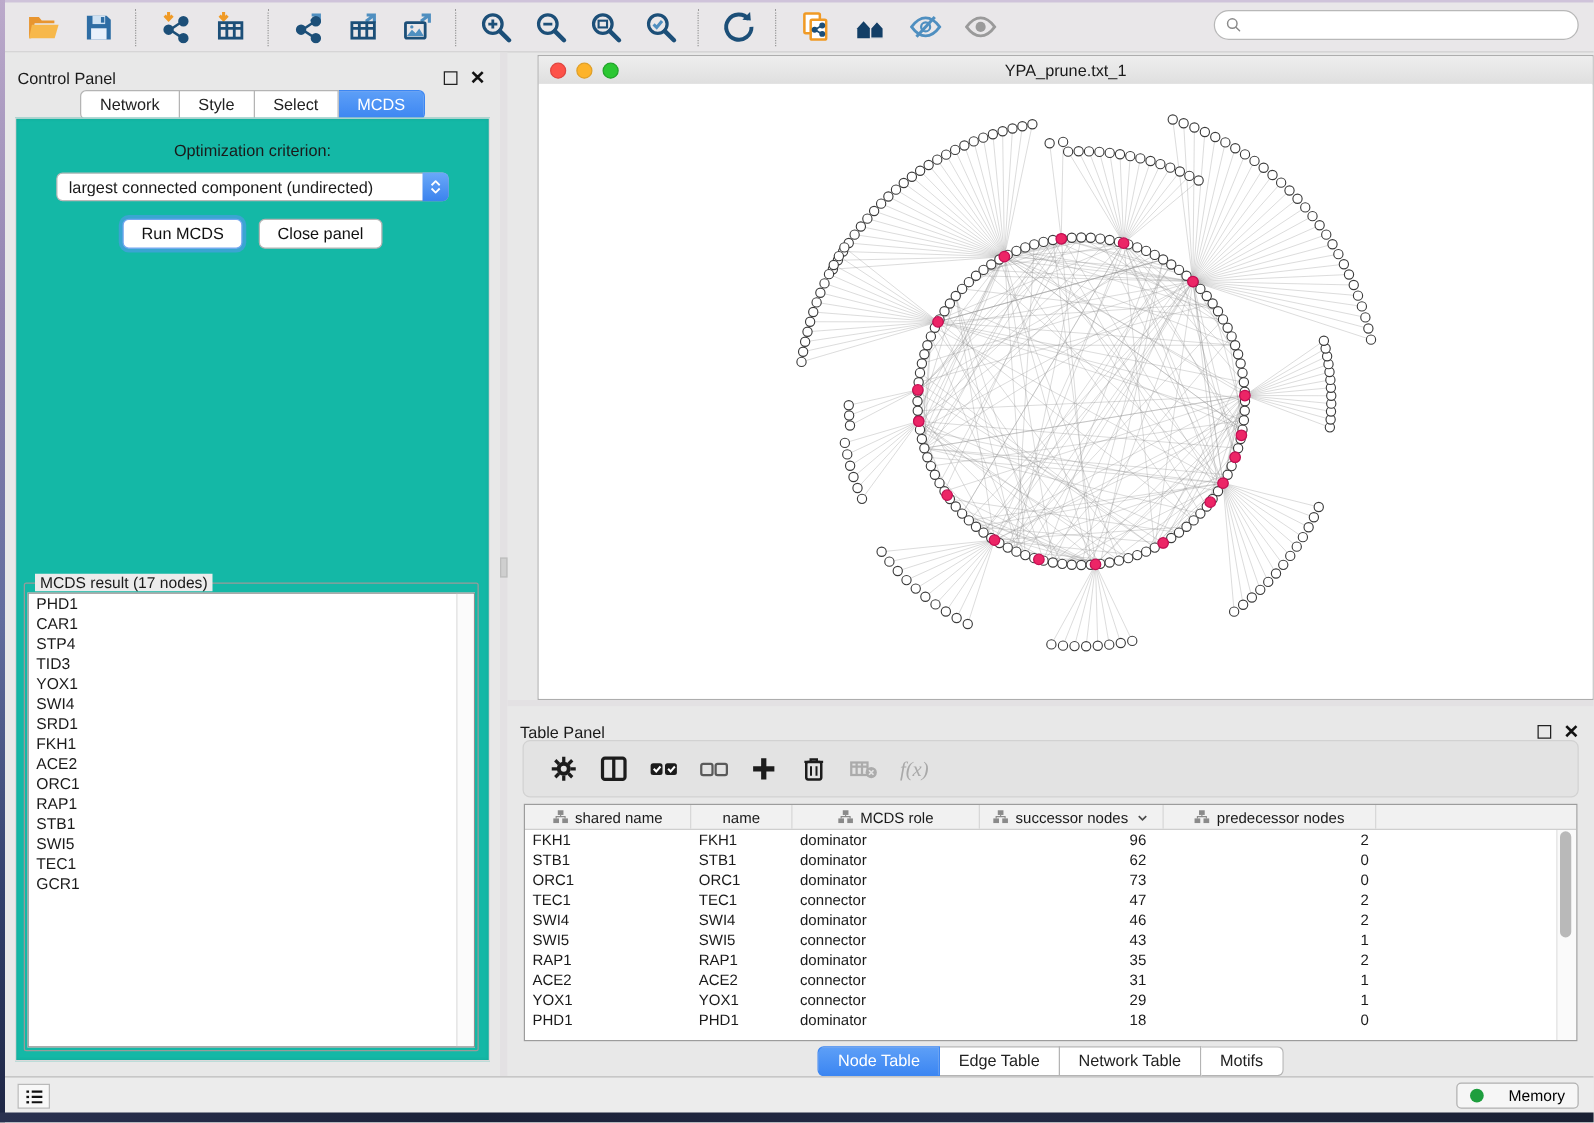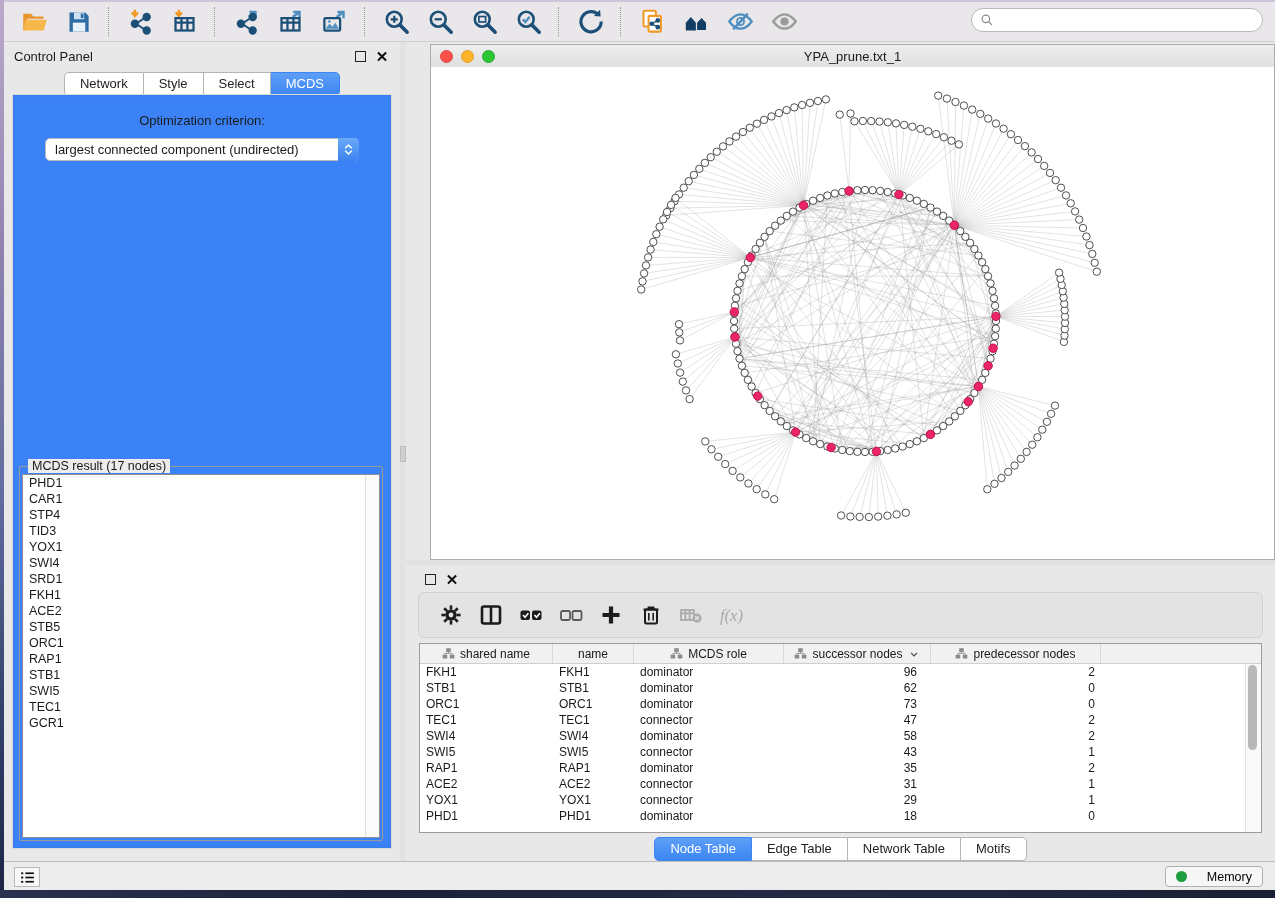--- a/index.html
+++ b/index.html
@@ -18,32 +18,32 @@
   .tb-btn{width:42px;height:34px;border:none;background:transparent;display:flex;align-items:center;
       justify-content:center;padding:0;margin:0 1px;}
   .tb-btn svg{width:27px;height:27px;}
   .tb-sep{width:1px;height:30px;margin:0 8px;border-left:1px dotted #9a9a9a;}
   .search-wrap{position:absolute;right:12px;top:8px;width:292px;height:24px;background:#fff;
       border:1px solid #b8b8b8;border-radius:13px;display:flex;align-items:center;padding:0 8px;box-sizing:border-box;}
   .search-wrap svg{width:14px;height:14px;margin-right:6px;flex:none;}
   .search-input{border:none;outline:none;flex:1;font-size:12px;background:transparent;font-family:inherit;}
   
   .control-panel{position:absolute;left:4px;top:42px;width:396px;bottom:37px;background:#e8e8e8;box-sizing:border-box;}
-  .panel-head{height:28px;display:flex;align-items:center;padding:0 10px;font-size:13px;}
+  .panel-head{height:28px;display:flex;align-items:flex-end;padding:0 10px;font-size:13px;}
   .panel-head .ttl{flex:1;}
   .mini-btn{width:16px;height:16px;border:none;background:transparent;display:flex;align-items:center;
       justify-content:center;padding:0;margin-left:6px;}
   .float-glyph{width:9px;height:9px;border:1.6px solid #222;display:block;}
   .close-glyph{font-size:15px;font-weight:bold;color:#111;line-height:1;}
   .cp-tabs{display:flex;justify-content:center;margin-top:2px;}
   .seg{font-size:13px;padding:3px 15px 4px;background:#fff;border:1px solid #b4b4b4;border-left:none;color:#222;cursor:default;}
   .seg:first-child{border-left:1px solid #b4b4b4;border-radius:5px 0 0 5px;}
   .seg:last-child{border-radius:0 5px 5px 0;}
   .seg.active{background:linear-gradient(180deg,#5d9ff7,#3c86f2);border-color:#3c86f2;color:#fff;}
-  .cp-card{position:absolute;left:8px;right:8px;top:52px;bottom:12px;background:#3b82f6;
+  .cp-card{position:absolute;left:8px;right:8px;top:52px;bottom:12px;background:#14b8a6;
       border:1px solid #dadada;box-shadow:inset 0 0 3px rgba(0,0,0,.10);}
   .opt-label{text-align:center;font-size:13px;margin-top:18px;}
   .popup{position:relative;margin:10px auto 0;width:314px;height:23px;background:#fff;border:1px solid #b9b9b9;
       border-radius:5px;display:flex;align-items:center;box-sizing:border-box;}
   .popup .val{flex:1;font-size:13px;padding-left:9px;white-space:nowrap;overflow:hidden;}
   .popup .step{width:21px;height:23px;margin:-1px -1px -1px 0;background:linear-gradient(180deg,#6aa9f8,#3b82ee);
       border-radius:0 5px 5px 0;display:flex;align-items:center;justify-content:center;}
   .btn-row{display:flex;justify-content:center;gap:13px;margin-top:14px;}
   .push-btn{font-size:13px;font-family:inherit;padding:3px 14px 4px;background:#fff;border:1px solid #b4b4b4;
       border-radius:5px;color:#111;}
@@ -269,34 +269,37 @@
   <div class="cp-card">
     <div class="opt-label">Optimization criterion:</div>
     <div class="popup">
       <span class="val">largest connected component (undirected)</span>
       <span class="step">
         <svg viewBox="0 0 20 22" width="13" height="15">
             <path d="M5 9l5-5 5 5M5 13l5 5 5-5" stroke="#fff" stroke-width="2.2" fill="none" stroke-linejoin="round"></path>
           </svg>
       </span>
     </div>
+    <div class="btn-row">
+      <button class="push-btn focused">Run MCDS</button>
+      <button class="push-btn">Close panel</button>
+    </div>
     <div class="mcds-group">
       <span class="mcds-legend">MCDS result (17 nodes)</span>
       <div class="mcds-list" id="mcds-list">
         <div class="mcds-scroll"></div>
       <div class="mcds-item">PHD1</div>
           <div class="mcds-item">CAR1</div>
           <div class="mcds-item">STP4</div>
           <div class="mcds-item">TID3</div>
           <div class="mcds-item">YOX1</div>
           <div class="mcds-item">SWI4</div>
           <div class="mcds-item">SRD1</div>
           <div class="mcds-item">FKH1</div>
           <div class="mcds-item">ACE2</div>
-          <div class="mcds-item">STB5</div>
           <div class="mcds-item">ORC1</div>
           <div class="mcds-item">RAP1</div>
           <div class="mcds-item">STB1</div>
           <div class="mcds-item">SWI5</div>
           <div class="mcds-item">TEC1</div>
           <div class="mcds-item">GCR1</div>
         </div>
     </div>
   </div>
 </div>
@@ -578,20 +581,21 @@
         <circle cx="400.1" cy="380.5" r="4.2" fill="#ec2566" stroke="#c40e53" stroke-width="1"></circle>
         <circle cx="326.7" cy="329.1" r="4.2" fill="#ec2566" stroke="#c40e53" stroke-width="1"></circle>
       </svg>
   </div>
 </div>
 
 <div class="hsplit"></div>
 
 <div class="table-panel">
   <div class="panel-head">
+    <span class="ttl">Table Panel</span>
     <button class="mini-btn">
         <span class="float-glyph"></span>
       </button>
     <button class="mini-btn">
         <span class="close-glyph">✕</span>
       </button>
   </div>
   <div class="tp-toolbar" id="tp-toolbar">
       <button class="tp-btn">
         <svg viewBox="0 0 24 24">
@@ -739,21 +743,21 @@
           <div class="td" style="width: 133px;">TEC1</div>
           <div class="td" style="width: 81px;">TEC1</div>
           <div class="td" style="width: 150px;">connector</div>
           <div class="td num" style="width: 147px; padding-right: 14px;">47</div>
           <div class="td num" style="width: 170px;">2</div>
         </div>
         <div class="tr">
           <div class="td" style="width: 133px;">SWI4</div>
           <div class="td" style="width: 81px;">SWI4</div>
           <div class="td" style="width: 150px;">dominator</div>
-          <div class="td num" style="width: 147px; padding-right: 14px;">58</div>
+          <div class="td num" style="width: 147px; padding-right: 14px;">46</div>
           <div class="td num" style="width: 170px;">2</div>
         </div>
         <div class="tr">
           <div class="td" style="width: 133px;">SWI5</div>
           <div class="td" style="width: 81px;">SWI5</div>
           <div class="td" style="width: 150px;">connector</div>
           <div class="td num" style="width: 147px; padding-right: 14px;">43</div>
           <div class="td num" style="width: 170px;">1</div>
         </div>
         <div class="tr">

